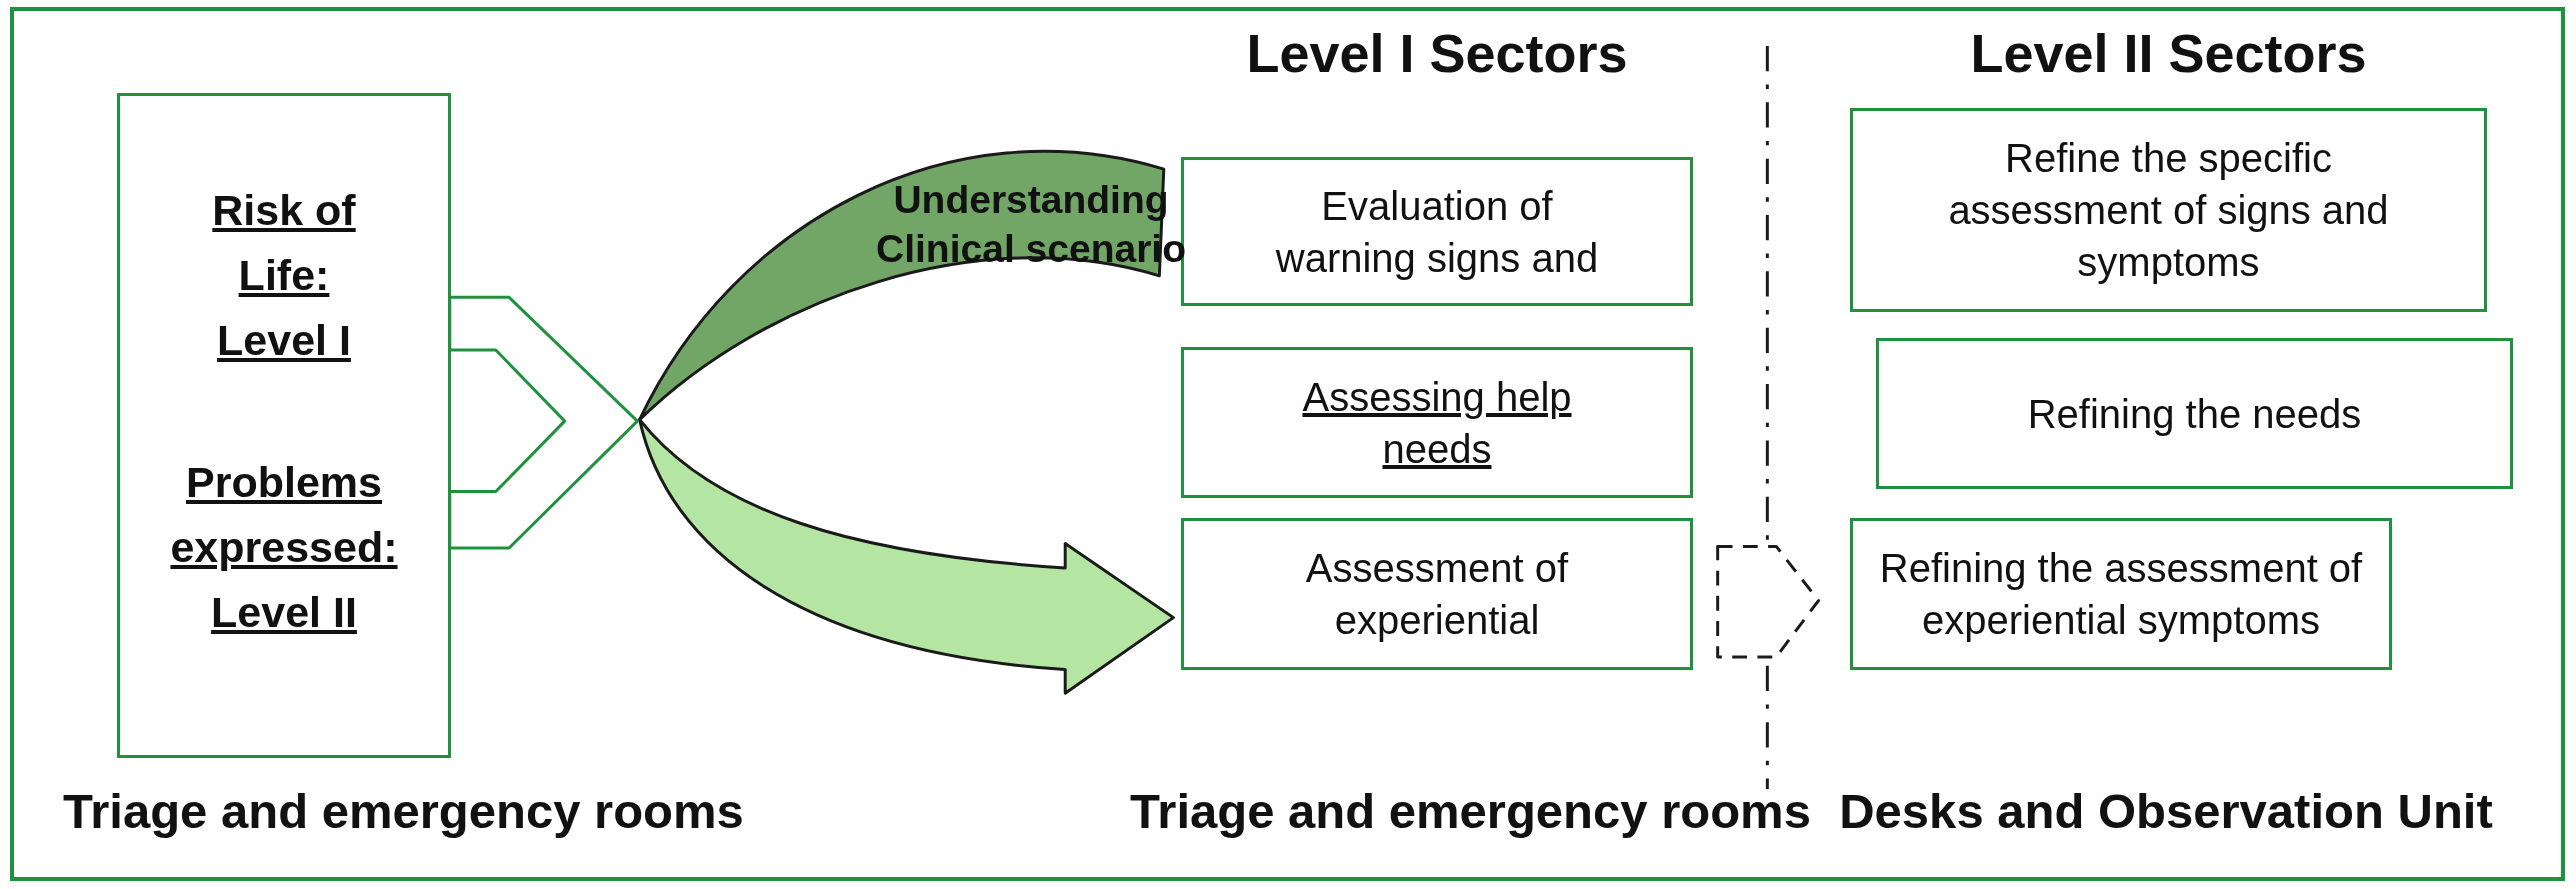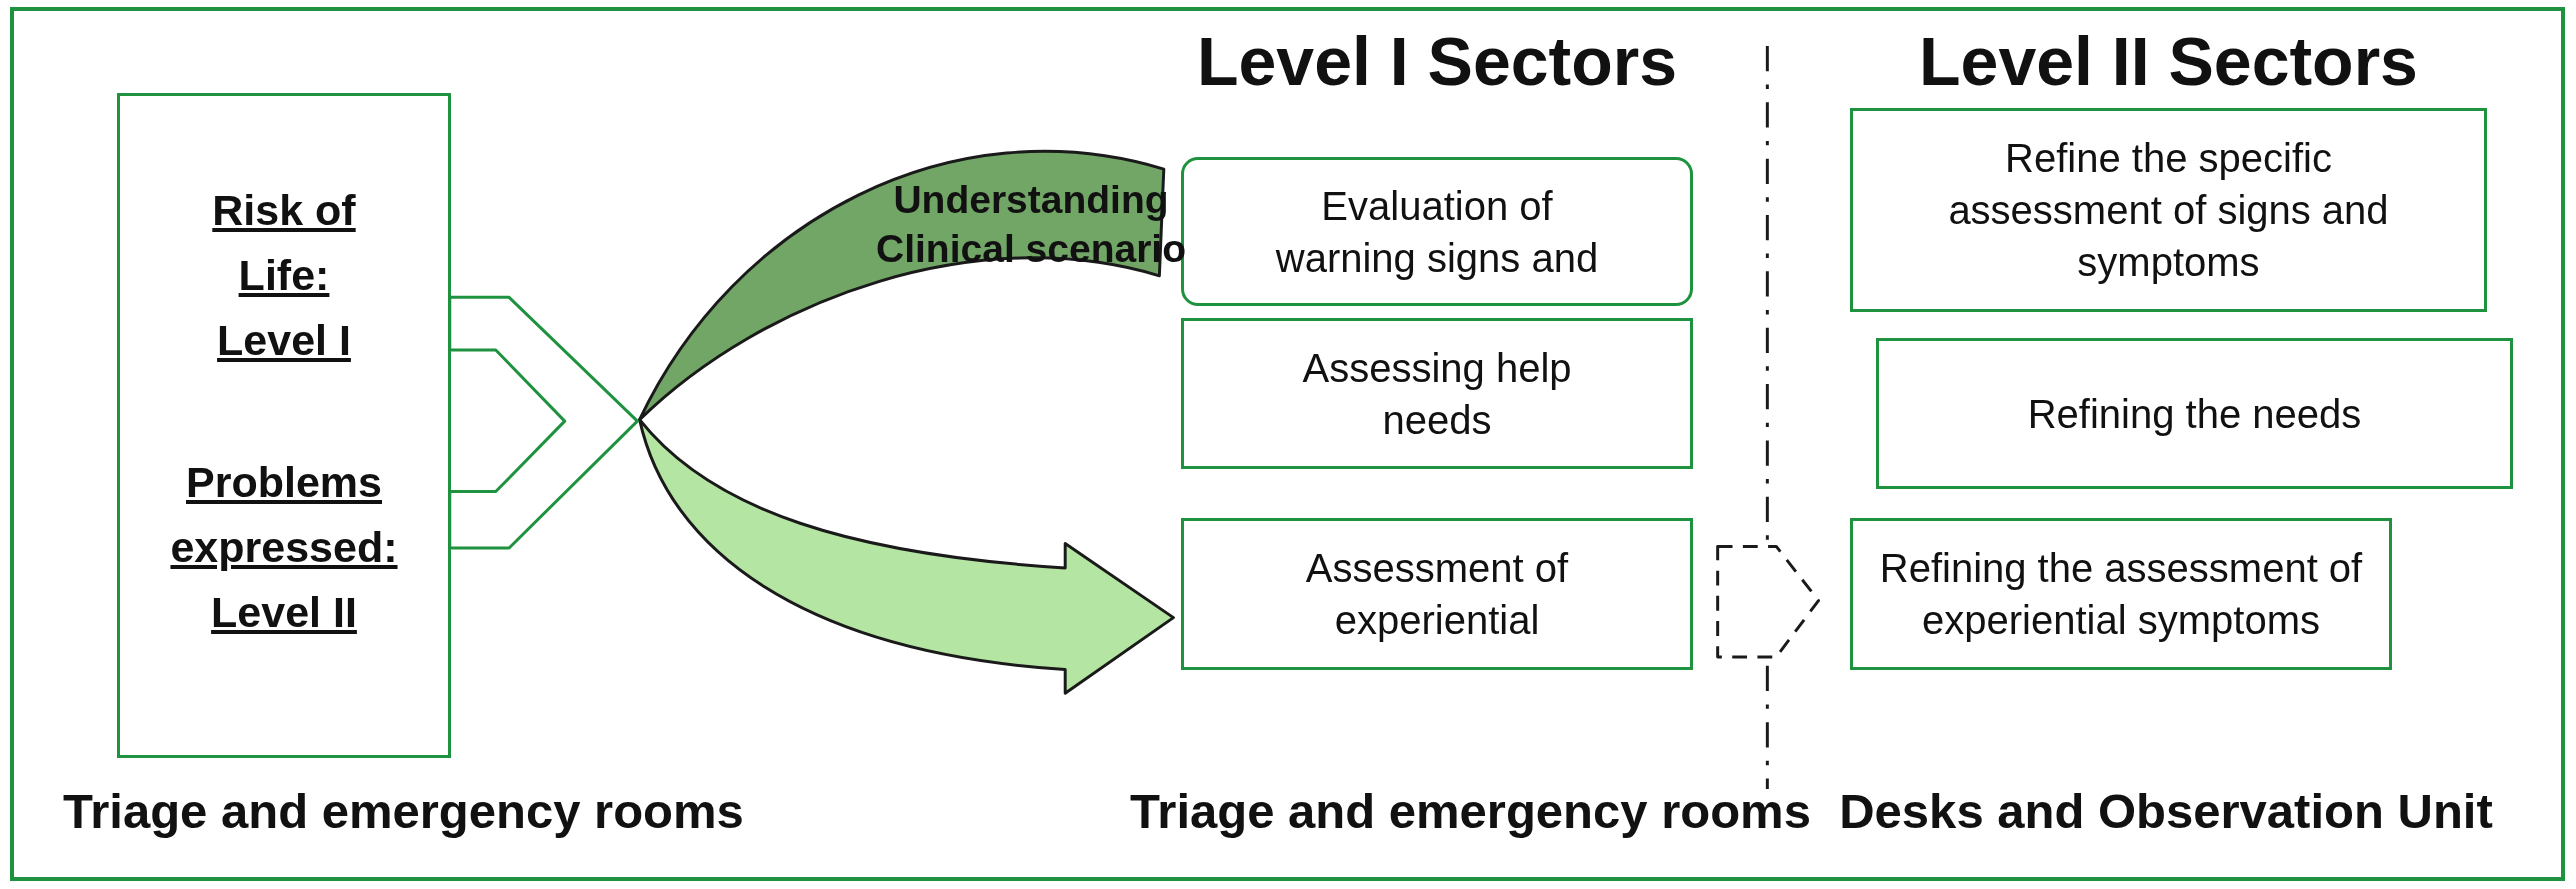--- a/index.html
+++ b/index.html
@@ -47,43 +47,43 @@
     line-height: 65px;
     white-space: nowrap;
   }
   .left-box .group2 { margin-top: 77px; }
 
   
   .col-title {
     position: absolute;
     top: 22px;
     text-align: center;
-    font-size: 68px;
+    font-size: 54px;
     font-weight: bold;
     z-index: 2;
     white-space: nowrap;
   }
   #title-level1 { left: 1181px; width: 512px; }
   #title-level2 { left: 1850px; width: 637px; }
 
   
   .box {
     position: absolute;
     border: 3px solid var(--green, #1f9240);
     background: #ffffff;
     display: flex;
     align-items: center;
     justify-content: center;
     text-align: center;
     font-size: 40px;
     line-height: 52px;
     z-index: 2;
   }
-  #m1 { left: 1181px; top: 157px; width: 512px; height: 149px; border-radius: 17px; }
-  #m2 { left: 1181px; top: 318px; width: 512px; height: 151px; }
+  #m1 { left: 1181px; top: 157px; width: 512px; height: 149px; }
+  #m2 { left: 1181px; top: 347px; width: 512px; height: 151px; text-decoration: underline; }
   #m3 { left: 1181px; top: 518px; width: 512px; height: 152px; }
   #r1 { left: 1850px; top: 108px; width: 637px; height: 204px; }
   #r2 { left: 1850px; top: 338px; width: 637px; height: 151px; margin-left: 26px; }
   #r3 { left: 1850px; top: 518px; width: 542px; height: 152px; }
 
   
   .caption {
     position: absolute;
     top: 783px;
     font-size: 49px;

